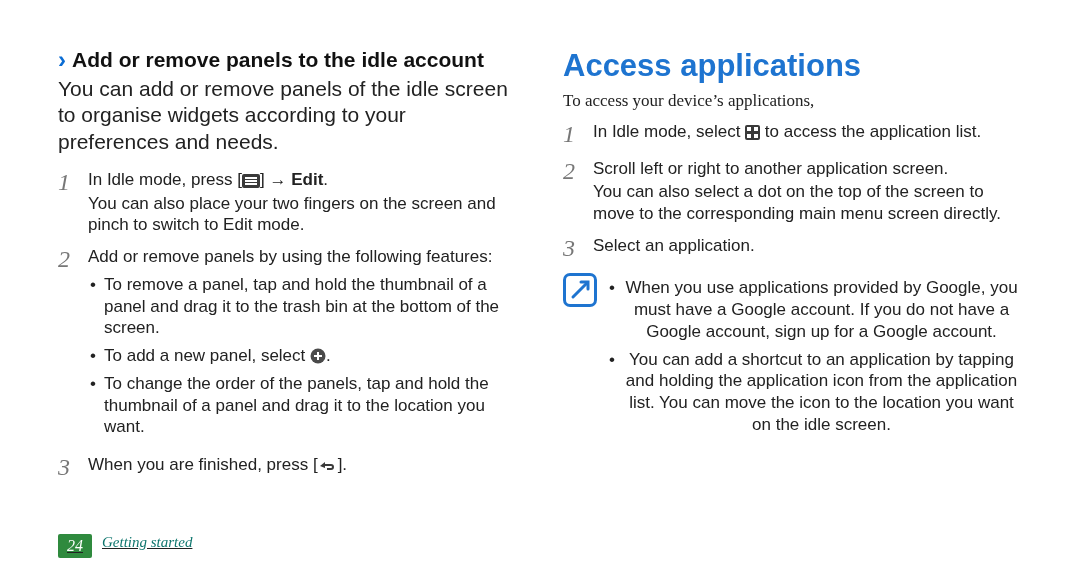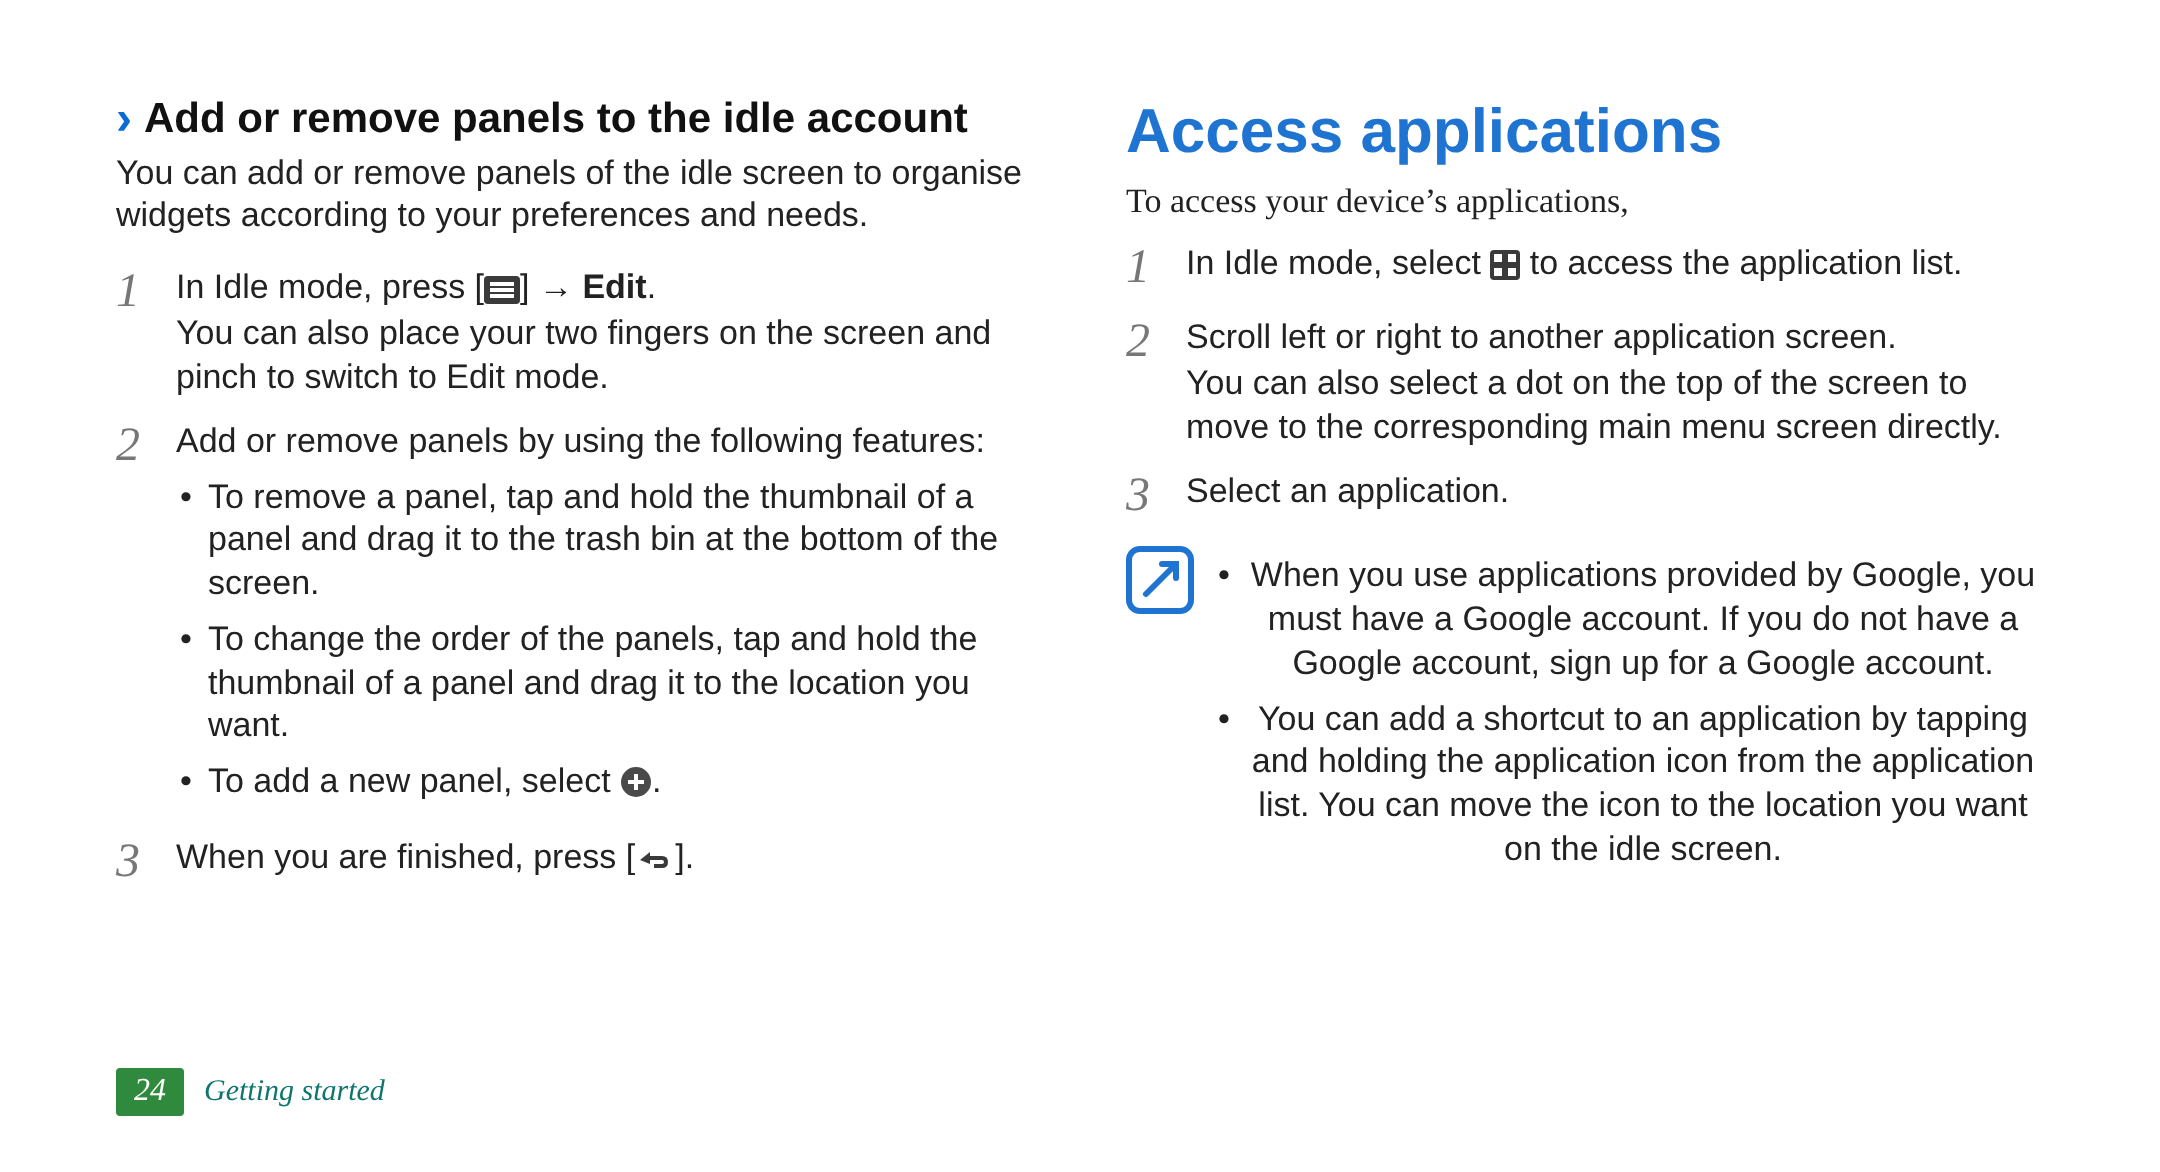--- a/index.html
+++ b/index.html
@@ -3,38 +3,38 @@
 <meta charset="utf-8">
 <style>
   * { margin: 0; padding: 0; box-sizing: border-box; }
   html, body { width: 1080px; height: 586px; background: #fff; font-family: "Segoe UI", "Myriad Pro", Arial, sans-serif; color: #222; }
   .page { position: relative; width: 1080px; height: 586px; padding: 48px 58px 0 58px; }
   .cols { display: flex; gap: 46px; }
   .col { width: 460px; }
   .sub-h { font-size: 21px; font-weight: 700; color: #111; margin-bottom: 4px; display: flex; align-items: center; }
   .chev { color: #0b6dd4; font-size: 24px; margin-right: 6px; line-height: 1; }
   .h1 { font-size: 31px; font-weight: 600; color: #1e74d0; margin-bottom: 6px; }
-  .intro { font-size: 17px; line-height: 1.25; margin-bottom: 14px; }
+  .intro { font-size: 21px; line-height: 1.25; margin-bottom: 14px; }
   .intro2 { font-size: 17px; line-height: 1.25; margin-bottom: 10px; font-family: Liberation Serif, serif; }
   ol.steps { list-style: none; }
   ol.steps > li { display: flex; margin-bottom: 10px; }
   .num { font-family: Georgia, "Times New Roman", serif; font-style: italic; font-size: 24px; color: #777; width: 30px; flex-shrink: 0; line-height: 1.1; }
   .body { font-size: 17px; line-height: 1.28; }
   .body .then { margin-top: 2px; }
   ul.bul { list-style: none; margin-top: 6px; }
   ul.bul > li { position: relative; padding-left: 16px; margin-bottom: 6px; font-size: 17px; line-height: 1.28; }
   ul.bul > li::before { content: "•"; position: absolute; left: 2px; top: 0; }
   b { font-weight: 700; }
   .icon { display: inline-flex; vertical-align: -3px; }
   .icon svg { display: block; }
   .noteblock { display: flex; gap: 10px; margin-top: 4px; text-align: center; }
   .note-icon { width: 34px; height: 34px; border: 3px solid #1e74d0; border-radius: 7px; display: flex; align-items: center; justify-content: center; flex-shrink: 0; margin-top: 2px; }
   .note-icon svg { display: block; }
   .note-body ul.bul > li { padding-left: 14px; }
-  .footer { position: absolute; left: 58px; bottom: 28px; display: flex; align-items: center; gap: 10px; }
+  .footer { position: absolute; left: 58px; bottom: 28px; display: flex; gap: 10px; text-decoration: underline; }
   .pagenum { background: #2f8a3e; color: #fff; font-style: italic; font-family: Georgia, serif; font-size: 16px; padding: 3px 9px; border-radius: 2px; }
   .section { font-style: italic; color: #0f766e; font-size: 15px; font-family: Georgia, serif; }
 </style>
 </head>
 <body>
 
 <div class="page">
   <div class="cols">
 
     <div class="col">
@@ -60,30 +60,30 @@
             <div class="then">You can also place your two fingers on the screen and pinch to switch to Edit mode.</div>
           </div>
         </li>
 
         <li>
           <div class="num">2</div>
           <div class="body">
             <span>Add or remove panels by using the following features:</span>
             <ul class="bul">
               <li>To remove a panel, tap and hold the thumbnail of a panel and drag it to the trash bin at the bottom of the screen.</li>
-              <li>To change the order of the panels, tap and hold the thumbnail of a panel and drag it to the location you want.</li>
               <li>
                 <span>To add a new panel, select </span><span class="icon">
                     <svg width="16" height="16" viewBox="0 0 16 16">
                       <circle cx="8" cy="8" r="7.5" fill="#4a4a4a"></circle>
                       <rect x="7" y="4" width="2" height="8" fill="#fff"></rect>
                       <rect x="4" y="7" width="8" height="2" fill="#fff"></rect>
                     </svg>
                   </span><span>.</span>
               </li>
+              <li>To change the order of the panels, tap and hold the thumbnail of a panel and drag it to the location you want.</li>
             </ul>
           </div>
         </li>
 
         <li>
           <div class="num">3</div>
           <div class="body">
             <span>When you are finished, press [</span><span class="icon">
                 <svg width="20" height="14" viewBox="0 0 20 14">
                   <path d="M2 7 L7 3 L7 5 L13 5 Q16 5 16 8 Q16 11 13 11 L9 11 L9 9 L13 9 Q14 9 14 8 Q14 7 13 7 L7 7 L7 9 Z" fill="#3a3a3a"></path>

